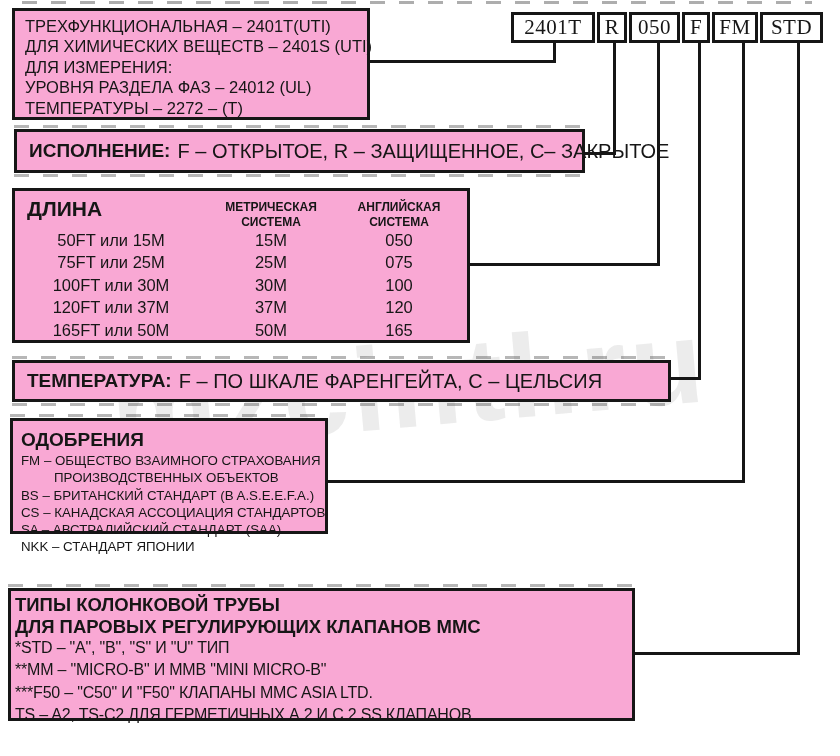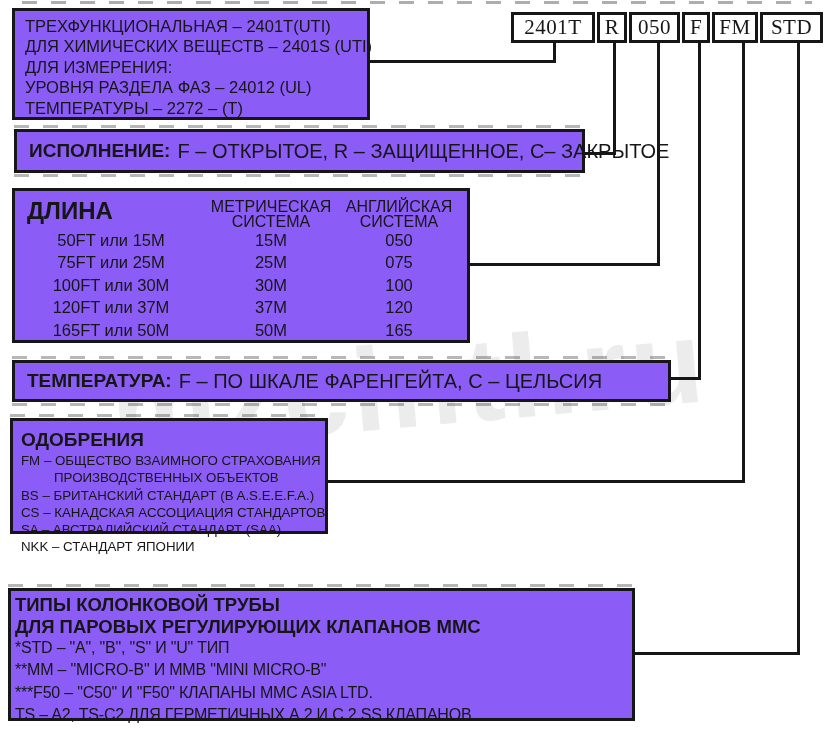--- a/index.html
+++ b/index.html
@@ -1,18 +1,18 @@
 <!DOCTYPE html>
 <html><head>
 <meta charset="utf-8">
 <style>
   html,body{margin:0;padding:0;background:#fff;}
   #page{position:relative;width:840px;height:756px;background:#fff;overflow:hidden;
         font-family:"Liberation Sans","DejaVu Sans",sans-serif;color:#161616;}
-  .box{position:absolute;background:#8b5cf6;border:3px solid #161616;box-sizing:border-box;z-index:3;}
+  .box{position:absolute;background:#f9a8d4;border:3px solid #161616;box-sizing:border-box;z-index:3;}
   .codebox{position:absolute;background:#fff;border:3px solid #161616;box-sizing:border-box;z-index:3;
            display:flex;align-items:center;justify-content:center;font-size:21px;letter-spacing:.5px;font-family:Liberation Serif, serif;}
   .vline,.hline{position:absolute;background:#161616;z-index:2;}
   .vline{width:3px;}
   .hline{height:3px;}
   .watermark{position:absolute;left:110px;top:318px;z-index:1;font-size:118px;font-weight:bold;
              letter-spacing:4px;color:rgba(110,110,110,0.13);transform:rotate(-5deg);white-space:nowrap;}
   .artifact{position:absolute;height:3px;z-index:1;opacity:.45;
             background:repeating-linear-gradient(90deg,#4a4a4a 0 15px,transparent 15px 29px);}
   .art-t::before,.art-b::after{content:"";position:absolute;left:-3px;right:-3px;height:3px;opacity:.4;
@@ -29,22 +29,22 @@
   .oneline .bt{font-weight:bold;font-size:19px;margin-right:7px;}
   .oneline .rt{font-size:20px;}
   .execution{left:14px;top:129px;width:571px;height:44px;padding-left:12px;}
   .temperature{left:12px;top:360px;width:659px;height:42px;padding-left:12px;text-align:right;}
 
   
   .length{left:12px;top:188px;width:458px;height:155px;padding:6px 0 0 0;}
   .lgrid{display:grid;grid-template-columns:192px 128px 128px;}
   .lgrid .c{text-align:center;font-size:16.5px;line-height:22.4px;white-space:nowrap;}
   .lhead{display:grid;grid-template-columns:192px 128px 128px;align-items:start;}
-  .lhead .t{font-weight:bold;font-size:24px;padding-left:12px;}
-  .lhead .ch{font-weight:normal;font-size:16px;line-height:14.5px;text-align:center;padding-top:3px;}
+  .lhead .t{font-weight:bold;font-size:21px;padding-left:12px;}
+  .lhead .ch{font-weight:bold;font-size:12px;line-height:14.5px;text-align:center;padding-top:3px;}
 
   
   .approvals{left:10px;top:418px;width:318px;height:116px;padding:6px 8px;}
   .approvals .t{font-weight:bold;font-size:19px;line-height:25px;}
   .approvals div.i{font-size:13.3px;line-height:17.3px;white-space:nowrap;}
   .approvals div.indent{padding-left:33px;}
 
   
   .types{left:8px;top:588px;width:627px;height:133px;padding:3px 4px;}
   .types .t{font-weight:bold;font-size:18.5px;line-height:21.5px;white-space:nowrap;}

